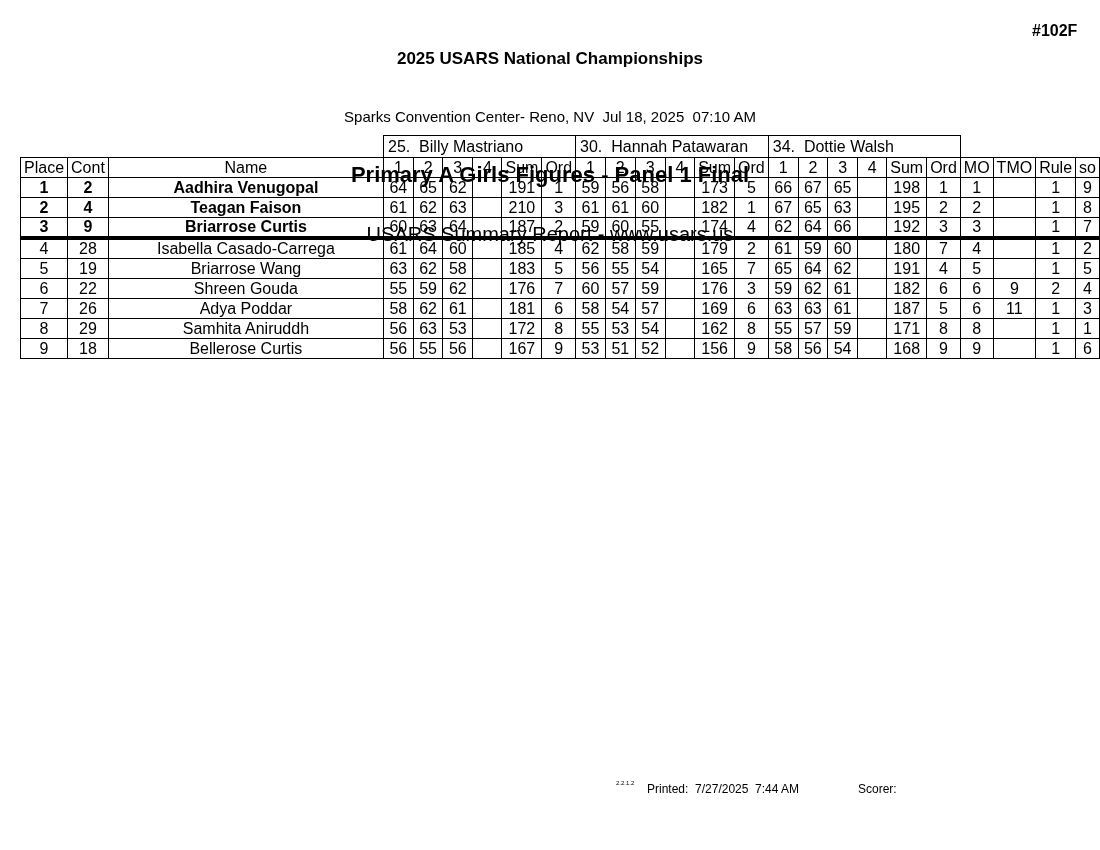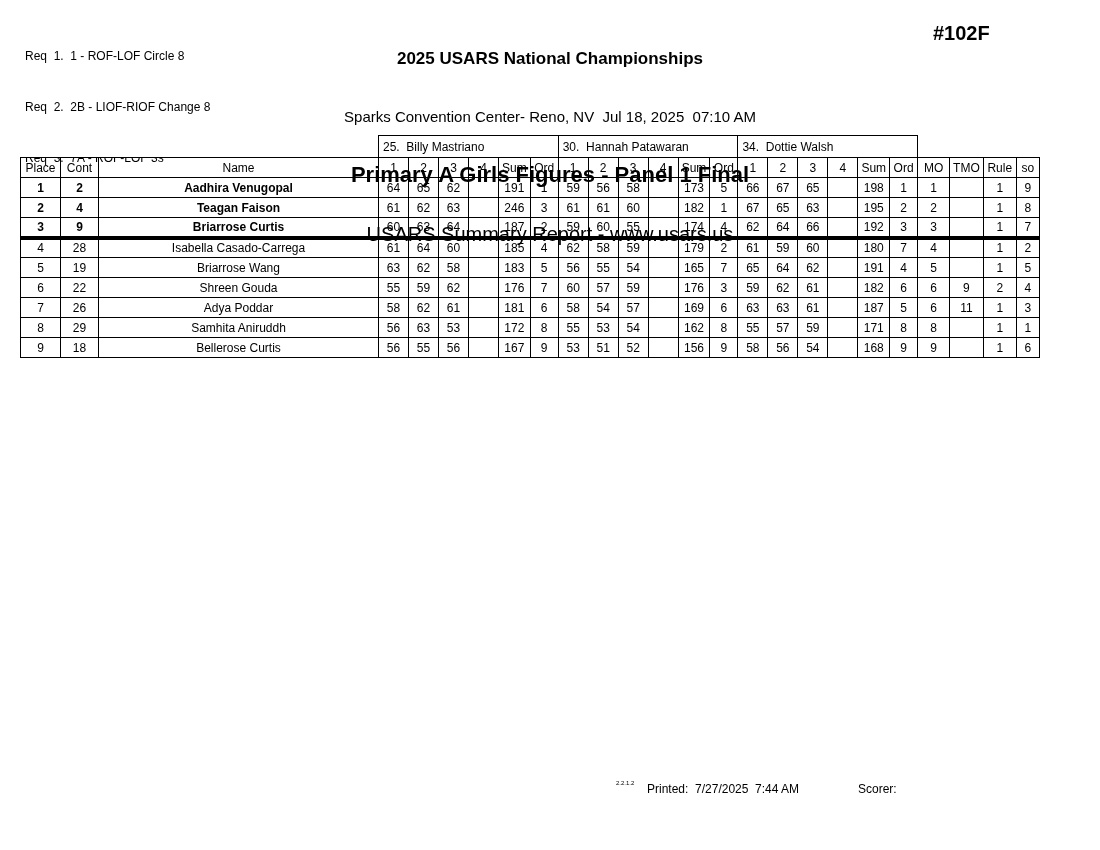--- a/index.html
+++ b/index.html
@@ -20,29 +20,29 @@
   }
   .titles {
     position: absolute; left: 0; top: 12px; width: 1100px;
     text-align: center; white-space: pre;
   }
   .title-main   { font-size: 17px; font-weight: bold; line-height: 22px; }
   .title-venue  { font-size: 15px; line-height: 21px; }
   .title-event  { font-size: 22px; font-weight: bold; line-height: 24px; }
   .title-report { font-size: 20px; line-height: 23px; }
   .event-num {
-    position: absolute; left: 933px; top: 22px;
-    font-size: 20px; font-weight: bold;
+    position: absolute; left: 1032px; top: 22px;
+    font-size: 16px; font-weight: bold;
   }
 
   
   .table-wrap { position: absolute; left: 20px; top: 135px; }
   table.results {
     border-collapse: collapse; table-layout: fixed;
-    font-size: 12px;
+    font-size: 16px;
   }
   table.results td, table.results th {
     border: 1px solid #000;
     height: 20px;
     padding: 0 3px;
     overflow: hidden; white-space: nowrap;
     font-weight: normal;
     text-align: center;
   }
   tr.judge-row td.noborder { border: none; background: #fff; }
@@ -75,25 +75,20 @@
     position: absolute; left: 858px; top: 782px;
     font-size: 12px;
     text-align: center;
   }
 </style>
 </head>
 <body>
 
 <div class="page">
 
-  <div class="reqs">
-    <div>Req  1.  1 - ROF-LOF Circle 8</div>
-    <div>Req  2.  2B - LIOF-RIOF Change 8</div>
-    <div>Req  3.  7A - ROF-LOF 3s</div>
-  </div>
 
   <div class="titles">
     <div class="title-main">2025 USARS National Championships</div>
     <div class="title-venue">Sparks Convention Center- Reno, NV  Jul 18, 2025  07:10 AM</div>
     <div class="title-event">Primary A Girls Figures - Panel 1 Final</div>
     <div class="title-report">USARS Summary Report - www.usars.us</div>
   </div>
 
   <div class="event-num">#102F</div>
 
@@ -195,21 +190,21 @@
             <td class="mo">9</td>
           </tr>
           <tr class="podium data-row">
             <td class="place">2</td>
             <td class="cont">4</td>
             <td class="name">Teagan Faison</td>
             <td class="score">61</td>
             <td class="score">62</td>
             <td class="score">63</td>
             <td class="score"></td>
-            <td class="sum">246</td>
+            <td class="sum">210</td>
             <td class="ord">3</td>
             <td class="score">61</td>
             <td class="score">61</td>
             <td class="score">60</td>
             <td class="score"></td>
             <td class="sum">182</td>
             <td class="ord">1</td>
             <td class="score">67</td>
             <td class="score">65</td>
             <td class="score">63</td>

